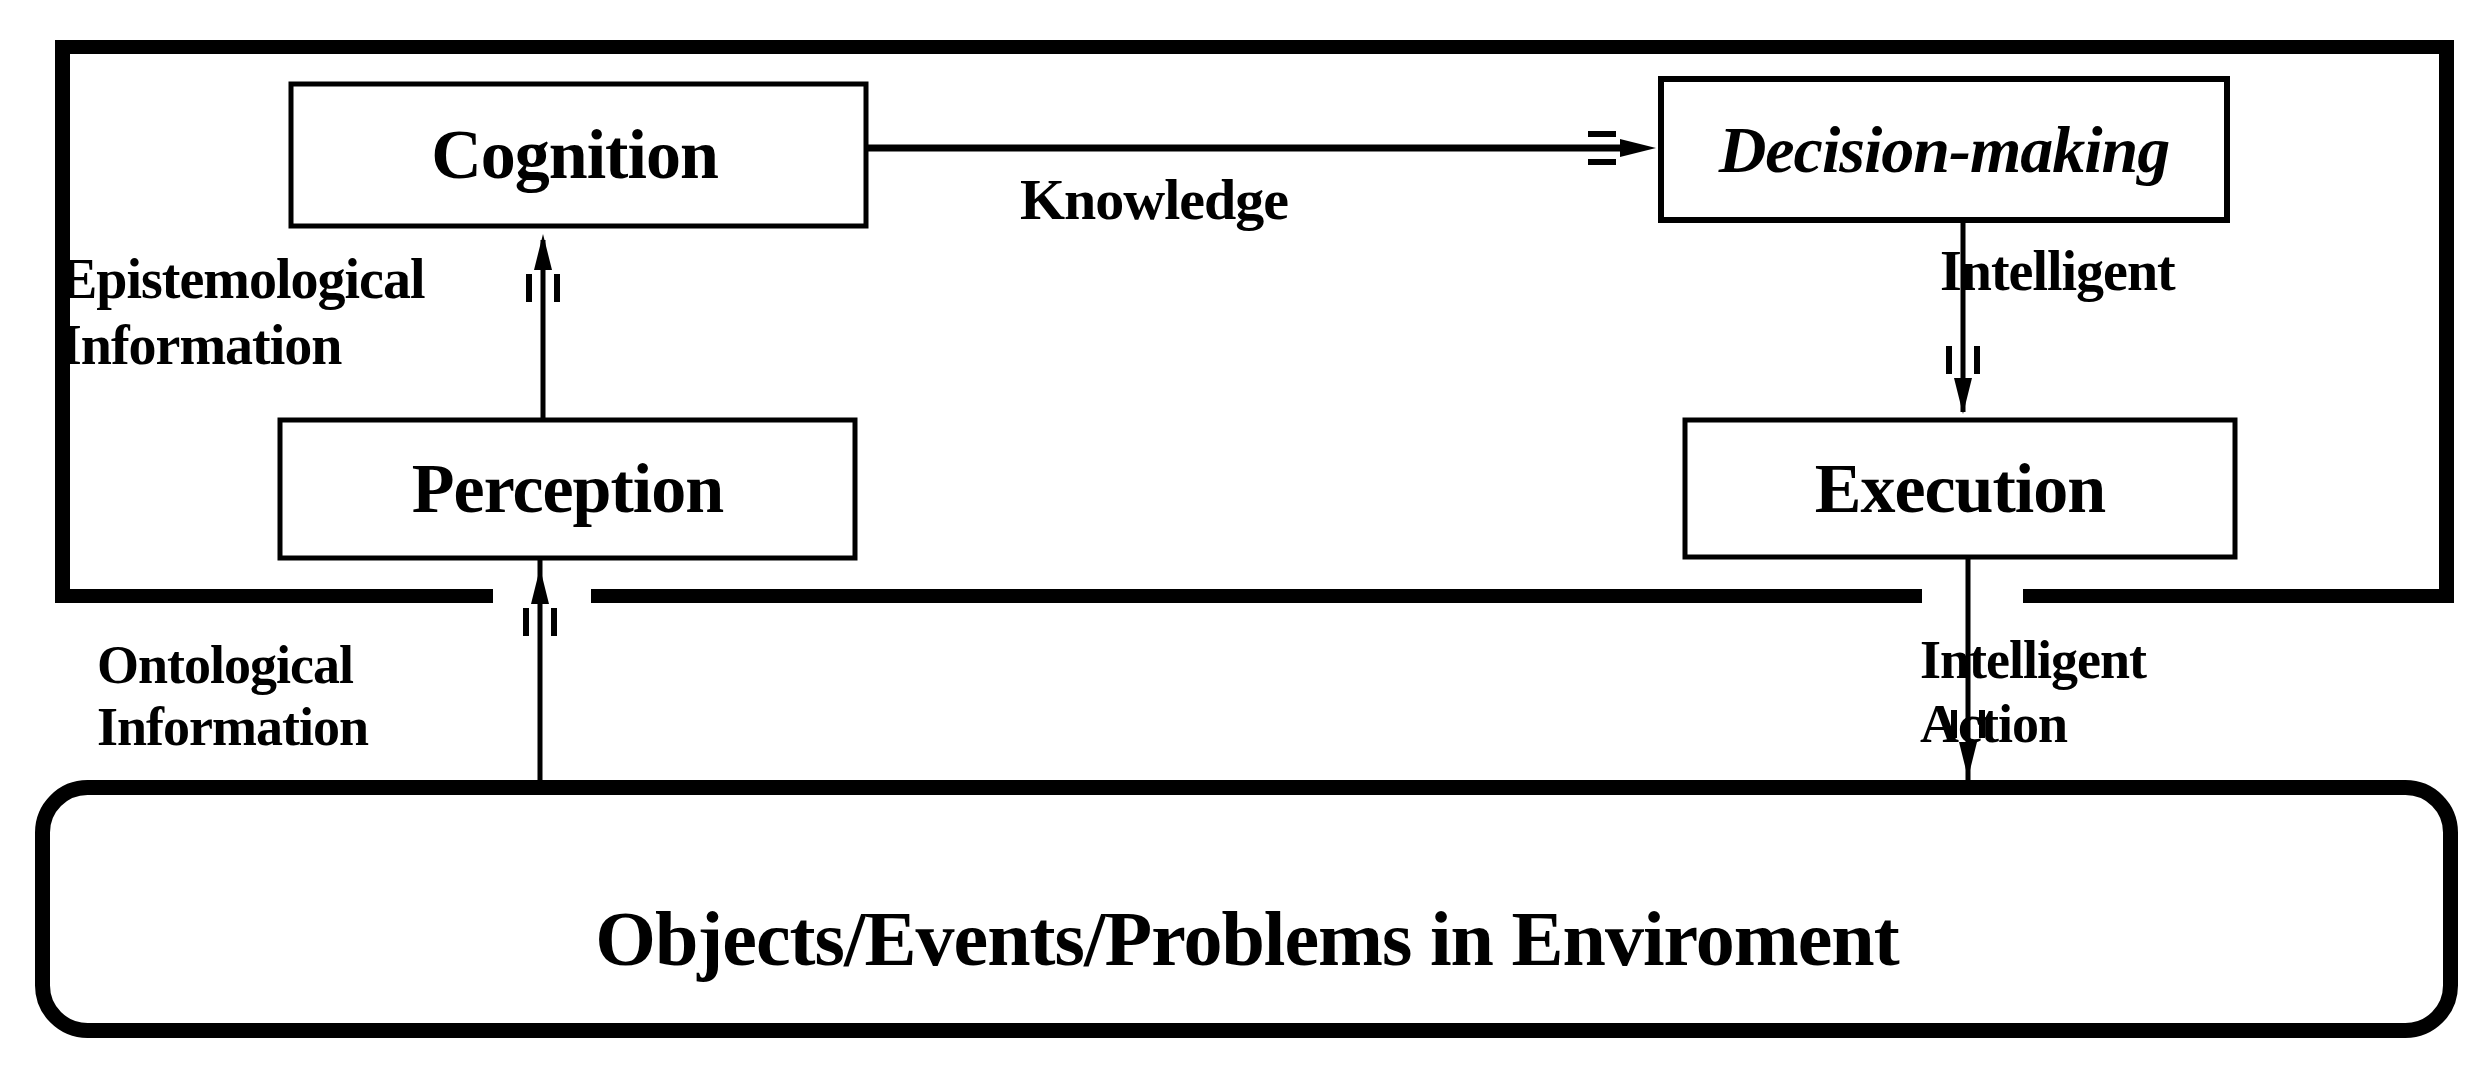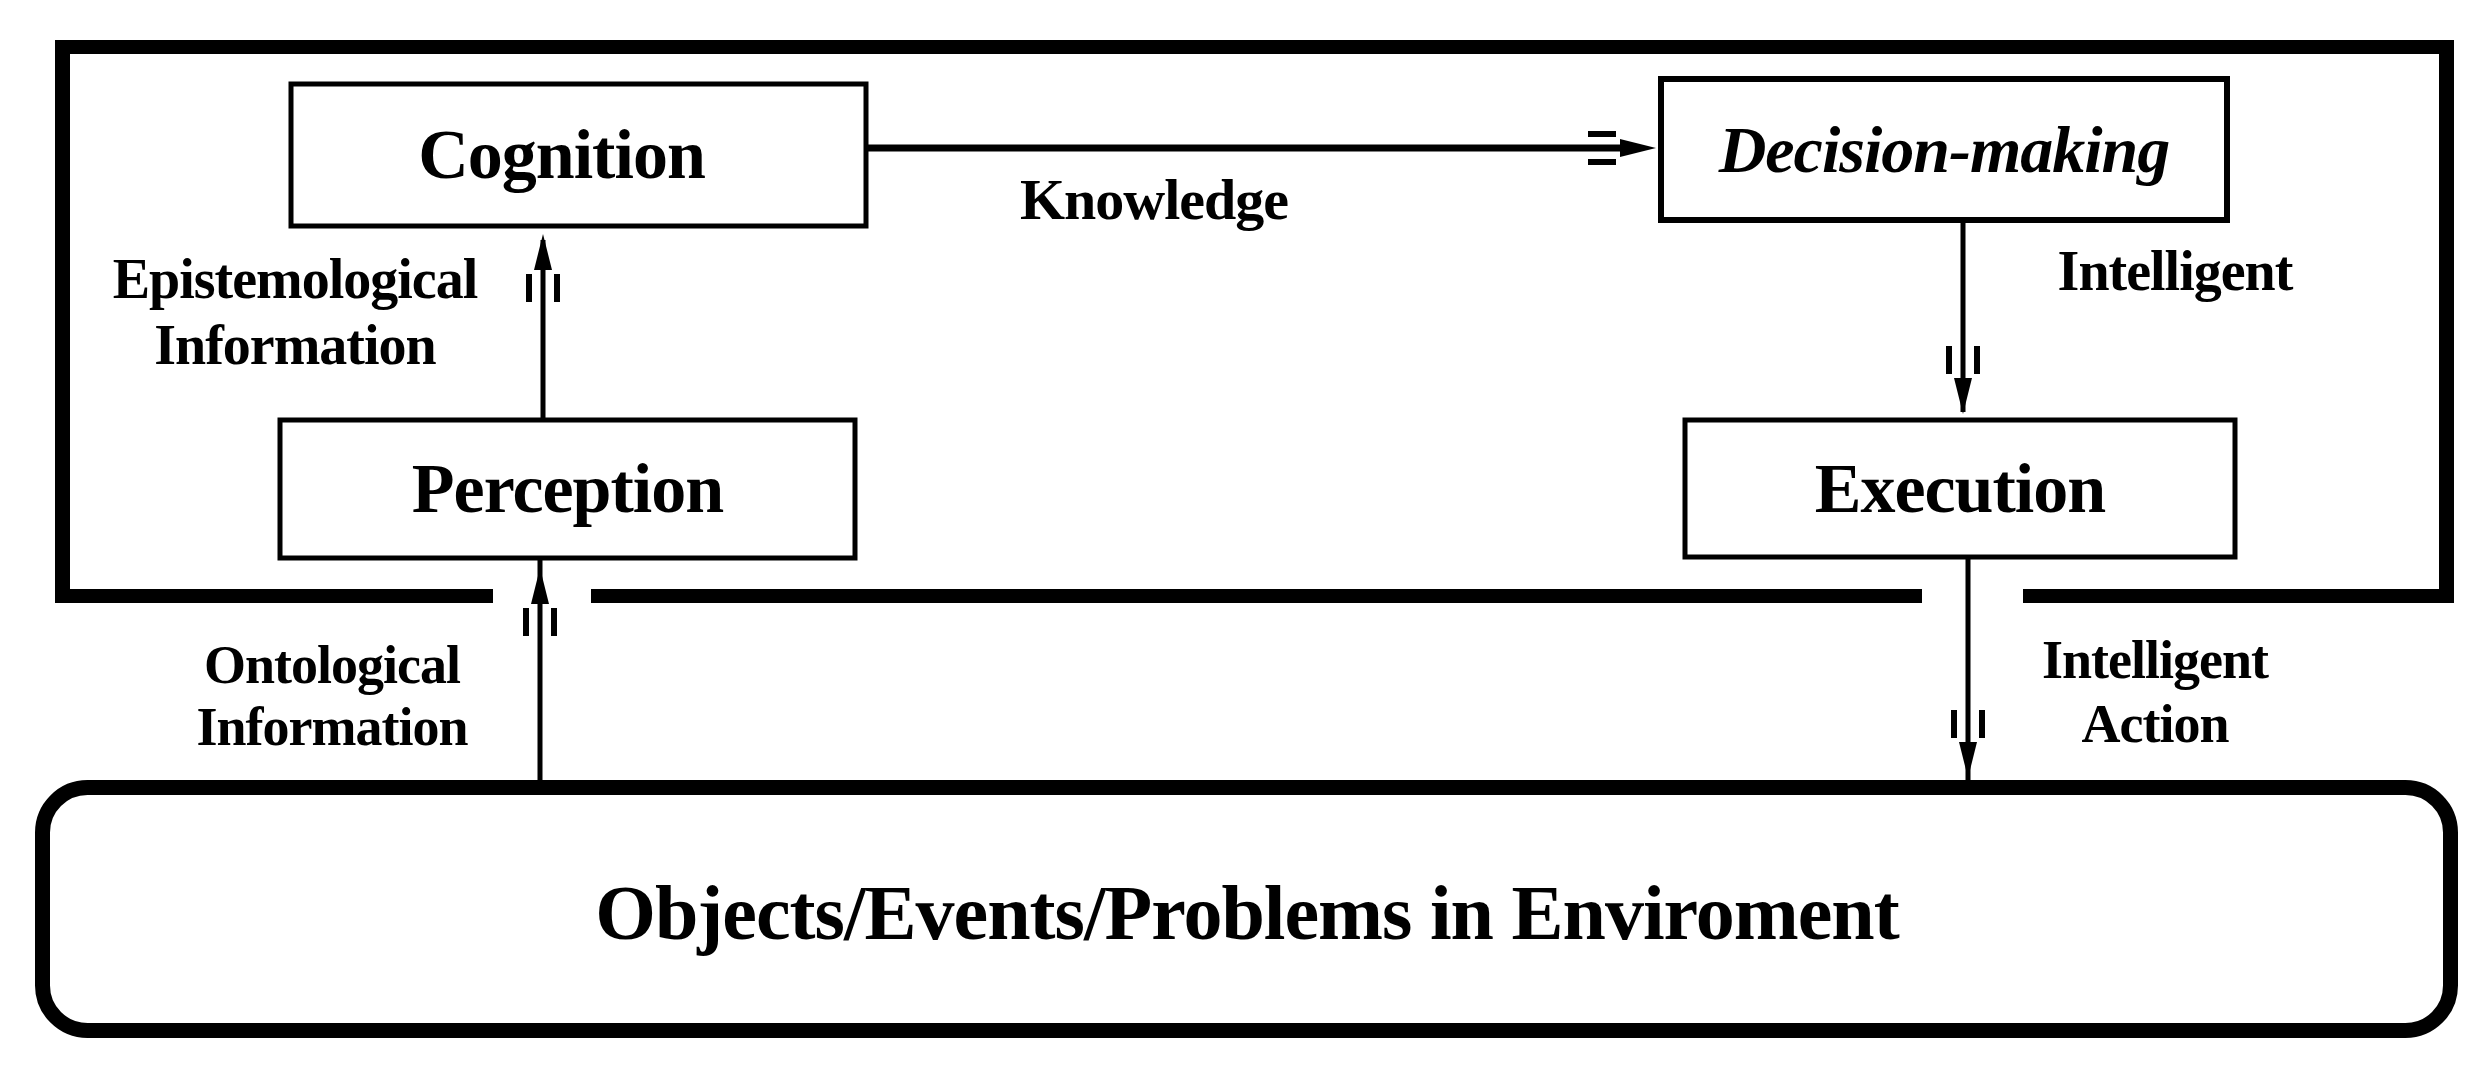--- a/index.html
+++ b/index.html
@@ -19,28 +19,27 @@
     font-size:70px;
     letter-spacing:-1px;
     text-align:center;
     white-space:nowrap;
   }
   .edge-label{
     position:absolute;
     font-weight:bold;
     font-size:56px;
     line-height:66px;
-    text-align:center;
     letter-spacing:-1px;
     white-space:nowrap;
   }
   .edge-label .line{display:block;}
   #env-label{
     position:absolute;
-    left:43px;top:778px;width:2408px;height:243px;
+    left:43px;top:804px;width:2408px;height:243px;
     display:flex;align-items:center;justify-content:center;
     padding-top:26px;box-sizing:border-box;
     font-weight:bold;font-size:78px;letter-spacing:-1px;
     white-space:nowrap;
   }
   #knowledge-label{
     position:absolute;
     left:1020px;top:166px;width:460px;
     font-weight:bold;font-size:58px;text-align:left;
     letter-spacing:-1px;white-space:nowrap;
@@ -98,21 +97,21 @@
       <line x1="1954" y1="738" x2="1954" y2="710" stroke-width="6"></line>
       <line x1="1982" y1="738" x2="1982" y2="710" stroke-width="6"></line>
     </g>
 
     <rect x="291" y="84" width="575" height="142" fill="#ffffff" stroke="#000000" stroke-width="5"></rect>
     <rect x="1661" y="79" width="566" height="141" fill="#ffffff" stroke="#000000" stroke-width="6"></rect>
     <rect x="280" y="420" width="575" height="138" fill="#ffffff" stroke="#000000" stroke-width="5"></rect>
     <rect x="1685" y="420" width="550" height="137" fill="#ffffff" stroke="#000000" stroke-width="5"></rect>
   </svg>
 
-  <div class="node-label" style="left:274px;top:84px;width:575px;height:142px;text-align:right;">Cognition</div>
+  <div class="node-label" style="left:287px;top:84px;width:575px;height:142px;text-align:right;">Cognition</div>
 
   <div class="node-label" style="left:1661px;top:79px;width:566px;height:141px;font-size:66px;font-style:italic;">Decision-making</div>
 
   <div class="node-label" style="left:1685px;top:420px;width:550px;height:137px;">Execution</div>
 
   <div class="node-label" style="left:280px;top:420px;width:575px;height:138px;">Perception</div>
 
   <div id="env-label">Objects/Events/Problems in Enviroment</div>
 
   <div id="knowledge-label">Knowledge</div>

